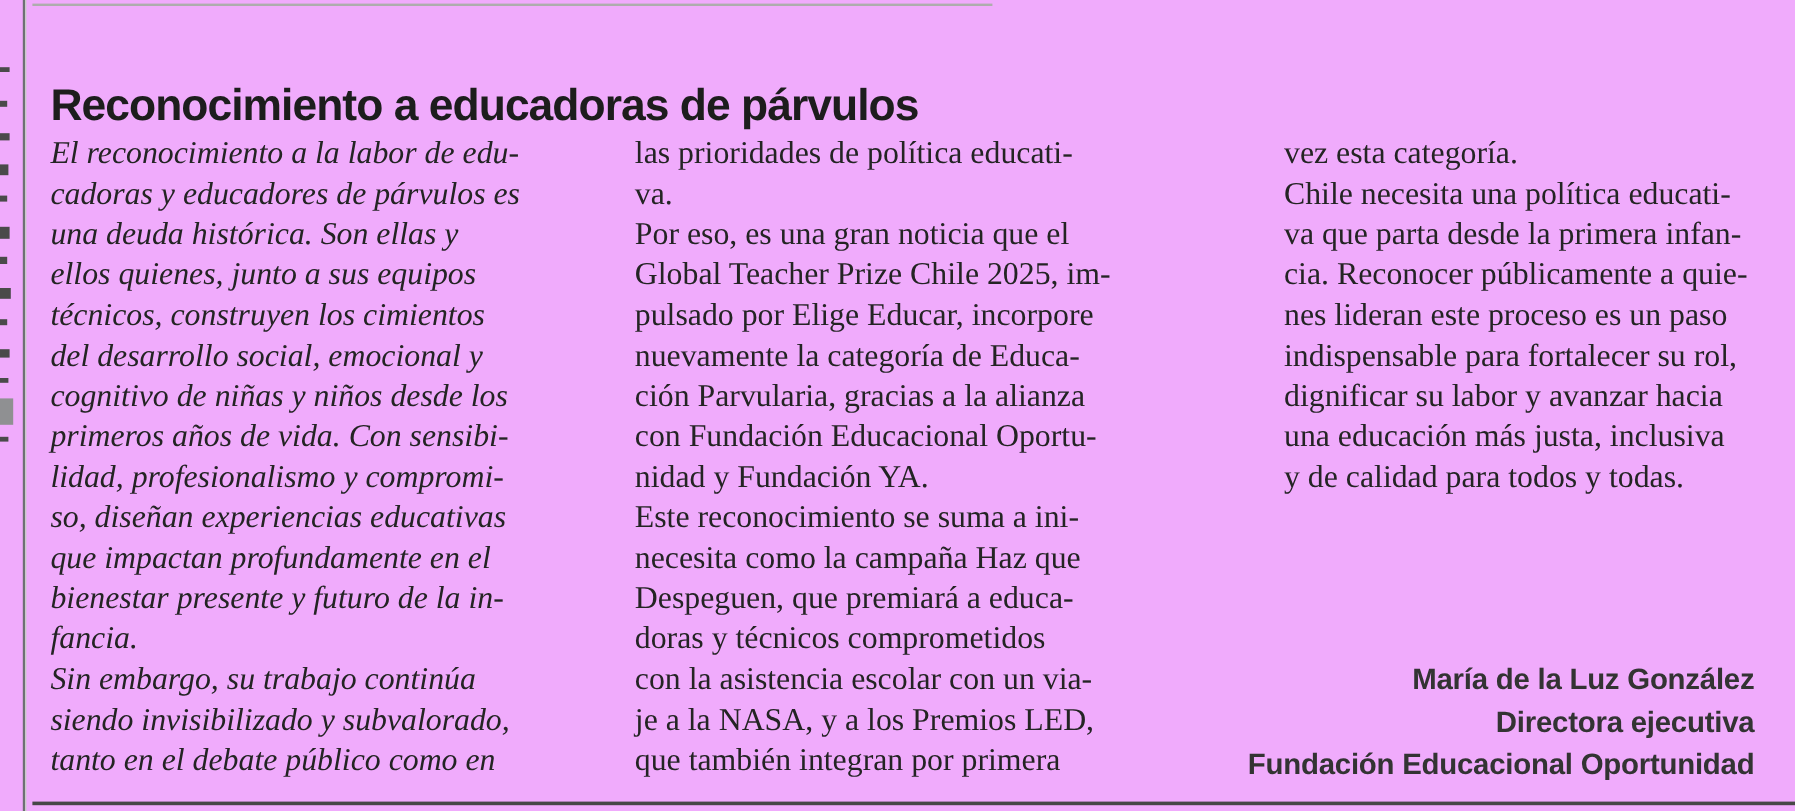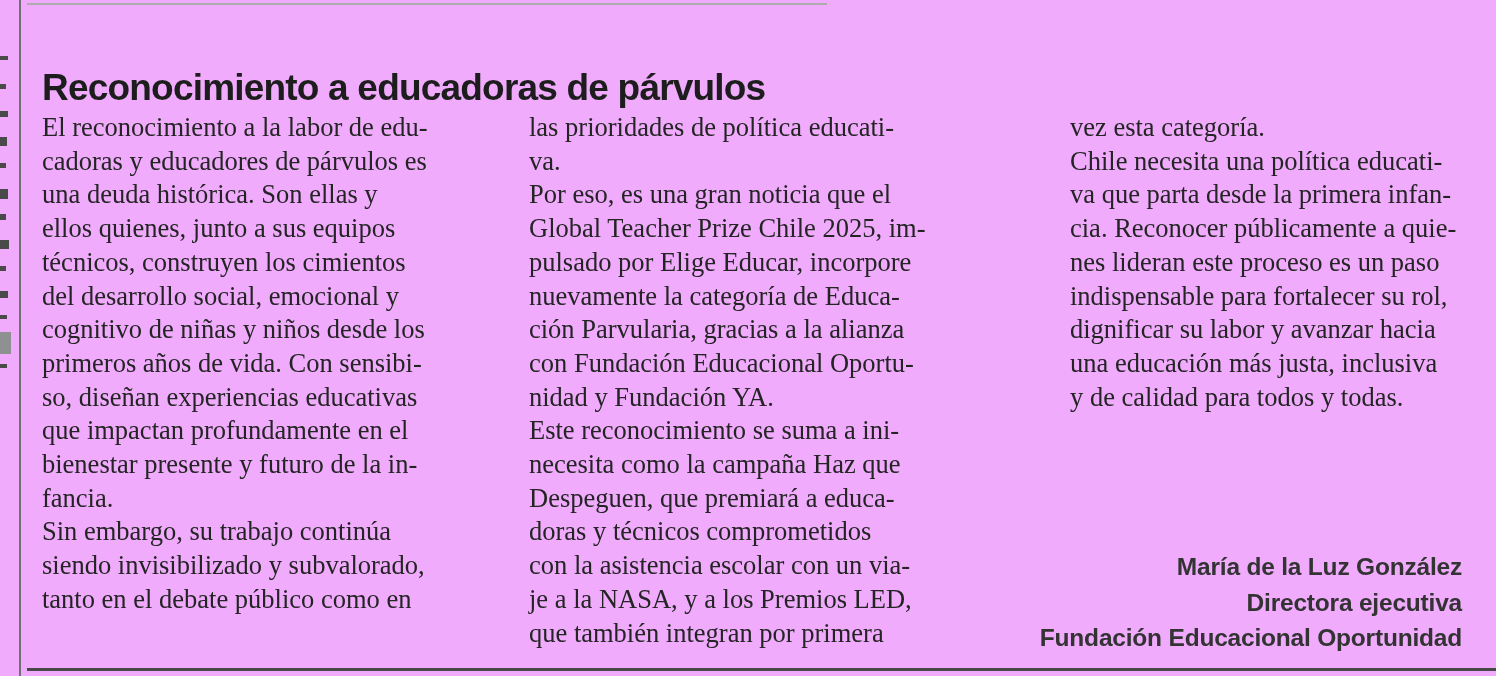--- a/index.html
+++ b/index.html
@@ -43,21 +43,21 @@
     font-weight:700; font-size:37px; letter-spacing:-0.8px;
     color:#1d1d1d; white-space:nowrap;
   }
 
   
   .col {
     position:absolute; top:111px; width:468px;
     font-size:26.5px; line-height:33.7px;
     color:#242424; text-align:left;
   }
-  .col-1 { left:42px; }
+  .col-1 { left:42px;font-style:italic; }
   .col-2 { left:529px; }
   .col-3 { left:1070px; }
   .text-line { white-space:nowrap; }
 
   
   .signature {
     position:absolute; right:34px; top:549px;
     text-align:right;
     font-family:Liberation Sans, sans-serif;
     font-weight:700; font-size:24.5px; line-height:35.5px;
@@ -91,20 +91,21 @@
 
   <div class="col col-1">
       <div class="text-line">El reconocimiento a la labor de edu-</div>
       <div class="text-line">cadoras y educadores de párvulos es</div>
       <div class="text-line">una deuda histórica. Son ellas y</div>
       <div class="text-line">ellos quienes, junto a sus equipos</div>
       <div class="text-line">técnicos, construyen los cimientos</div>
       <div class="text-line">del desarrollo social, emocional y</div>
       <div class="text-line">cognitivo de niñas y niños desde los</div>
       <div class="text-line">primeros años de vida. Con sensibi-</div>
+      <div class="text-line">lidad, profesionalismo y compromi-</div>
       <div class="text-line">so, diseñan experiencias educativas</div>
       <div class="text-line">que impactan profundamente en el</div>
       <div class="text-line">bienestar presente y futuro de la in-</div>
       <div class="text-line">fancia.</div>
       <div class="text-line">Sin embargo, su trabajo continúa</div>
       <div class="text-line">siendo invisibilizado y subvalorado,</div>
       <div class="text-line">tanto en el debate público como en</div>
     </div>
 
   <div class="col col-2">

